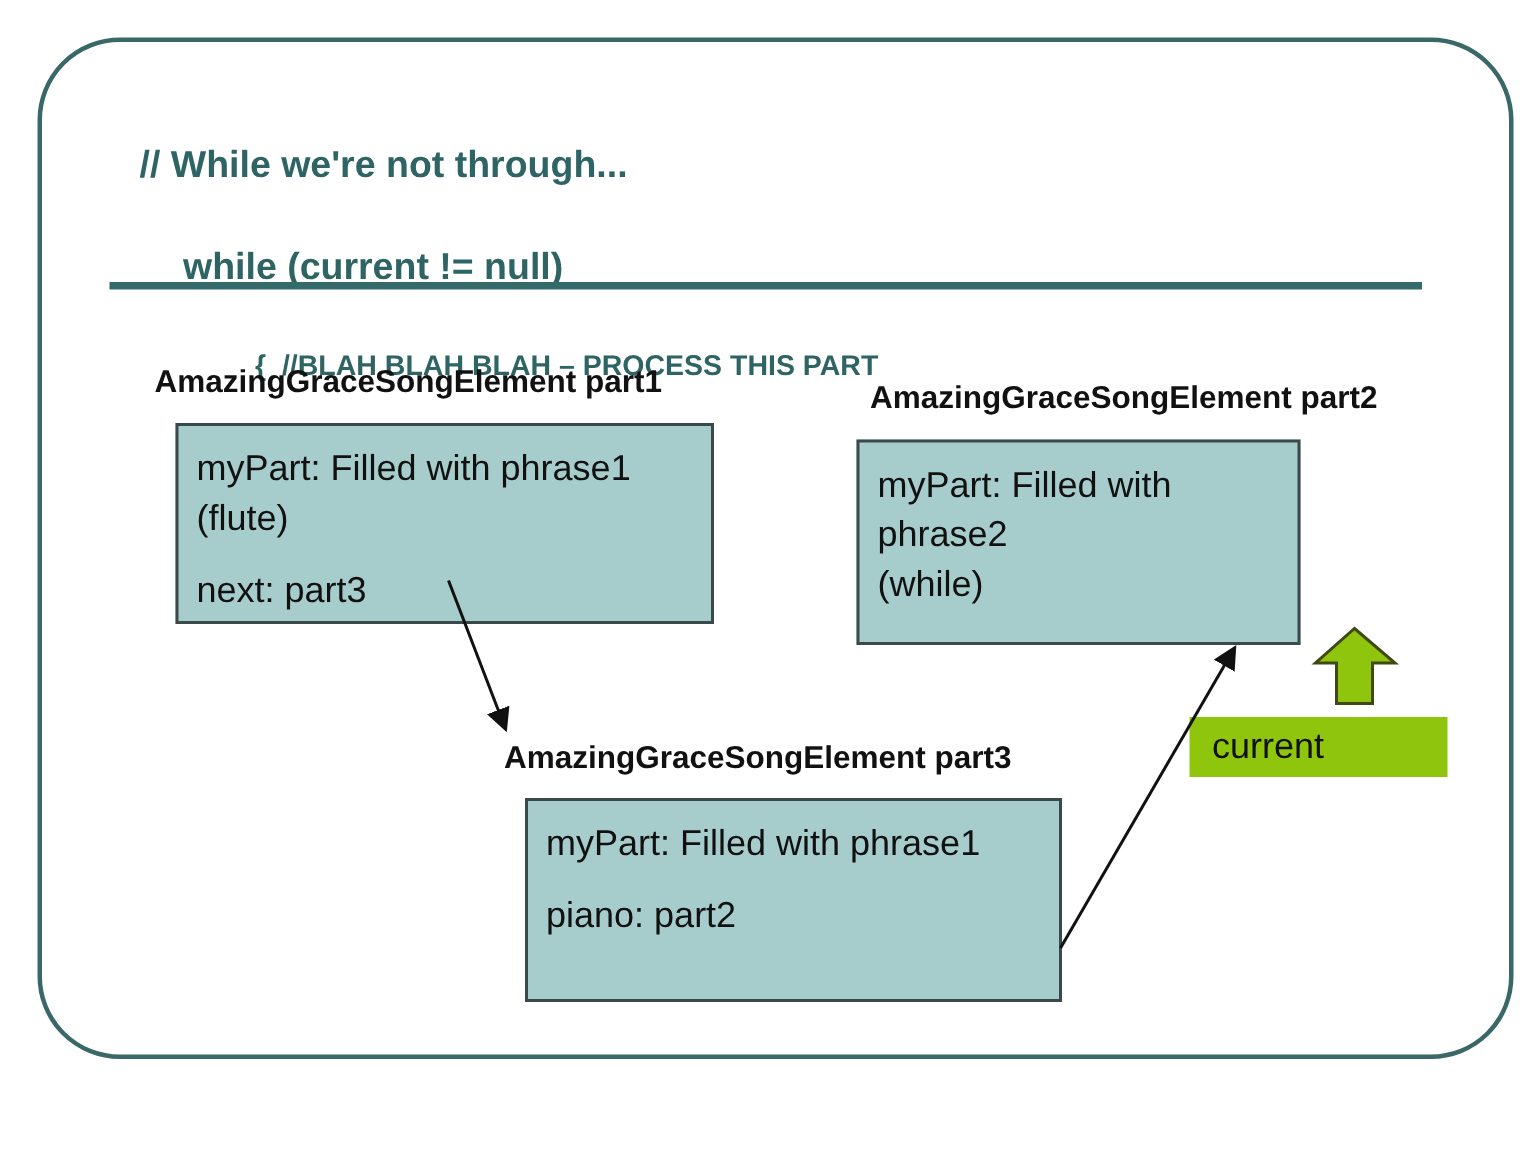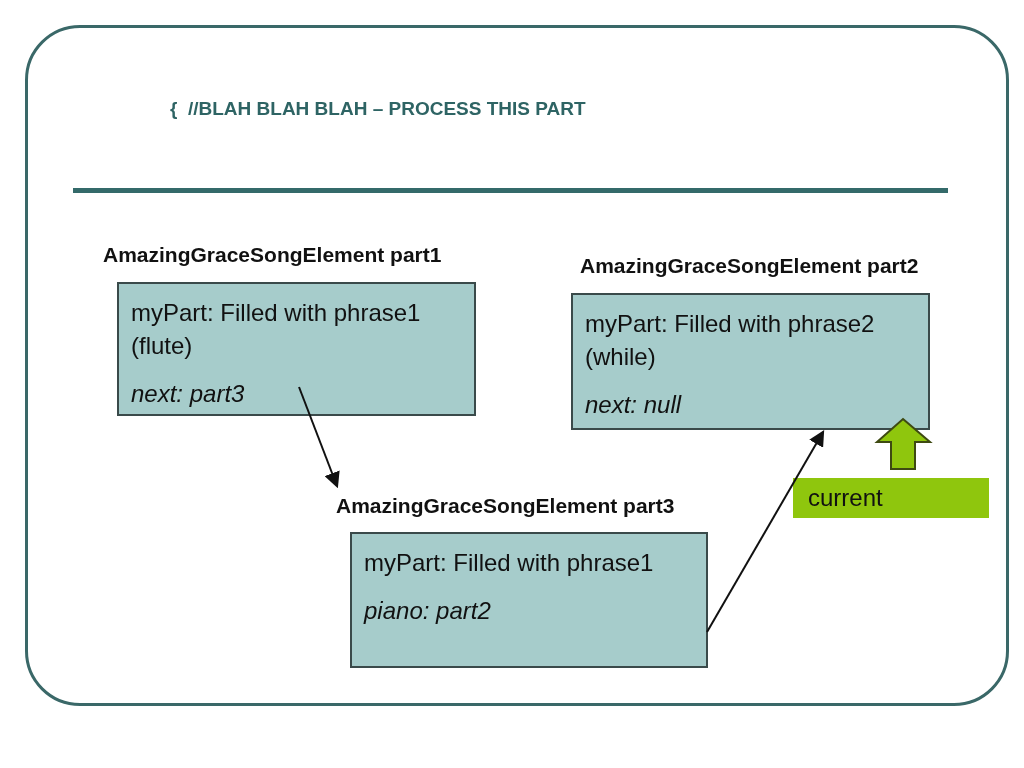--- a/index.html
+++ b/index.html
@@ -52,63 +52,64 @@
     font-weight:bold;
   }
   .node-box{
     position:absolute;
     background:var(--box_fill);
     border:2px solid var(--box_border);
     padding:12px 12px;
     font-size:24px;line-height:33px;
     color:var(--text);
   }
-  .next-line{margin-top:15px;font-style:italic;}
+  .next-line{margin-top:15px;}
   #label-part1{left:103px;top:241px;}
   #box-part1{left:117px;top:282px;width:359px;height:134px;}
   #label-part2{left:580px;top:252px;}
-  #box-part2{left:571px;top:293px;width:359px;height:137px;}
+  #box-part2{left:571px;top:293px;width:296px;height:137px;}
   #label-part3{left:336px;top:492px;}
   #box-part3{left:350px;top:532px;width:358px;height:136px;}
   .current-tag{
     position:absolute;
-    left:793px;top:478px;width:196px;height:40px;
+    left:793px;top:478px;width:172px;height:40px;
     background:var(--green);
     font-size:24px;line-height:40px;
     padding-left:15px;
     color:var(--text);
   }
   .overlay{
     position:absolute;left:0;top:0;width:1024px;height:768px;
     pointer-events:none;
   }
 </style>
 </head>
 <body>
 
 <div class="frame"></div>
 
 <div class="title-block">
+  <div class="title-line l2">// While we're not through...</div>
+  <div class="title-line l3">while (current != null)</div>
   <div class="title-line l4">{  //BLAH BLAH BLAH – PROCESS THIS PART</div>
 </div>
 
 <div class="divider"></div>
 
 <div class="node-label" id="label-part1">AmazingGraceSongElement part1</div>
 <div class="node-box" id="box-part1">
   <div>myPart: Filled with phrase1</div>
   <div>(flute)</div>
   <div class="next-line">next: part3</div>
 </div>
 
 <div class="node-label" id="label-part2">AmazingGraceSongElement part2</div>
 <div class="node-box" id="box-part2">
   <div>myPart: Filled with phrase2</div>
   <div>(while)</div>
-  <div class="next-line">next: null</div>
 </div>
 
 <div class="node-label" id="label-part3">AmazingGraceSongElement part3</div>
 <div class="node-box" id="box-part3">
   <div>myPart: Filled with phrase1</div>
   <div class="next-line">piano: part2</div>
 </div>
 
 <div class="current-tag">current</div>
 

